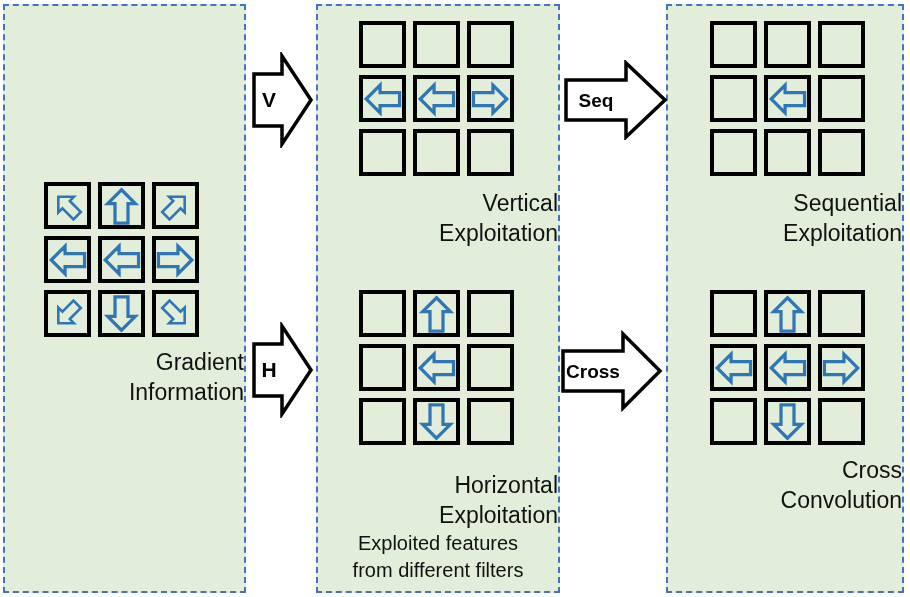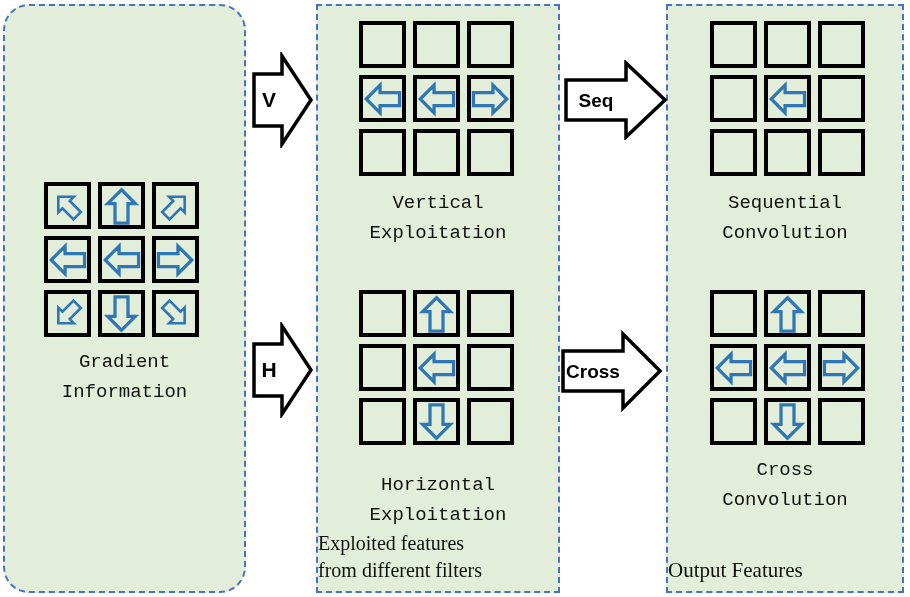--- a/index.html
+++ b/index.html
@@ -11,21 +11,21 @@
     overflow:hidden;
     background:#ffffff;
   }
   .panel{
     position:absolute;
     top:4px;height:589px;
     background:var(--panel-bg,#e3eeda);
     border:2px dashed var(--panel-border,#4472c4);
     box-sizing:border-box;
   }
-  .panel-input{left:3px;width:243px;border-radius:26px;}
+  .panel-input{left:3px;width:243px;}
   .panel-exploited{left:316px;width:244px;}
   .panel-output{left:666px;width:238px;}
 
   .grid{
     position:absolute;
     display:grid;
     grid-template-columns:repeat(3,47px);
     grid-template-rows:repeat(3,47px);
     gap:7px;
   }
@@ -33,31 +33,29 @@
     border:4px solid #000;
     box-sizing:border-box;
     display:flex;align-items:center;justify-content:center;
     background:transparent;
   }
   .cell svg{width:42px;height:42px;display:block;}
   .cell svg path{fill:none;stroke:var(--blue,#2f76b5);stroke-width:4;stroke-linejoin:miter;}
 
   .glabel{
     position:absolute;left:0;right:0;
-    text-align:center;
-    font-size:19px;line-height:30px;
+    text-align:right;
+    font-size:23px;line-height:30px;
     white-space:pre-line;
-    font-family:Liberation Mono, monospace;
   }
   .caption{
     position:absolute;left:0;right:0;bottom:7px;
-    text-align:left;
+    text-align:center;
     font-size:21px;line-height:27px;
     white-space:pre-line;
-    font-family:Liberation Serif, serif;
   }
 
   .connector{position:absolute;}
   .connector polygon{fill:#ffffff;stroke:#000000;stroke-width:3.5;stroke-linejoin:miter;}
   .connector text{
     font-family:"Liberation Sans","DejaVu Sans",sans-serif;
     font-weight:bold;fill:#000;
     text-anchor:middle;
   }
 </style>
@@ -183,21 +181,21 @@
           <svg viewBox="0 0 48 48" style="transform:rotate(0deg) scale(1)">
             <path d="M4 24 L21 7 L21 16 L45 16 L45 32 L21 32 L21 41 Z"></path>
           </svg>
         </div>
         <div class="cell"></div>
         <div class="cell"></div>
         <div class="cell"></div>
         <div class="cell"></div>
       </div>
     <div class="glabel" style="top:182px;">Sequential
-Convolution</div>
+Exploitation</div>
     <div class="grid" style="left:42px;top:284px;">
         <div class="cell"></div>
         <div class="cell">
           <svg viewBox="0 0 48 48" style="transform:rotate(90deg) scale(1)">
             <path d="M4 24 L21 7 L21 16 L45 16 L45 32 L21 32 L21 41 Z"></path>
           </svg>
         </div>
         <div class="cell"></div>
         <div class="cell">
           <svg viewBox="0 0 48 48" style="transform:rotate(0deg) scale(1)">
@@ -217,21 +215,20 @@
         <div class="cell"></div>
         <div class="cell">
           <svg viewBox="0 0 48 48" style="transform:rotate(270deg) scale(1)">
             <path d="M4 24 L21 7 L21 16 L45 16 L45 32 L21 32 L21 41 Z"></path>
           </svg>
         </div>
         <div class="cell"></div>
       </div>
     <div class="glabel" style="top:449px;">Cross
 Convolution</div>
-    <div class="caption">Output Features</div>
   </section>
 
   <svg class="connector" style="left:252px;top:52px;" width="62" height="96" viewBox="0 0 62 96">
     <polygon points="2,22 30,22 30,4 59,48 30,92 30,74 2,74"></polygon>
     <text x="17" y="55" font-size="21">V</text>
   </svg>
 
   <svg class="connector" style="left:252px;top:322px;" width="62" height="96" viewBox="0 0 62 96">
     <polygon points="2,22 30,22 30,4 59,48 30,92 30,74 2,74"></polygon>
     <text x="17" y="55" font-size="21">H</text>

